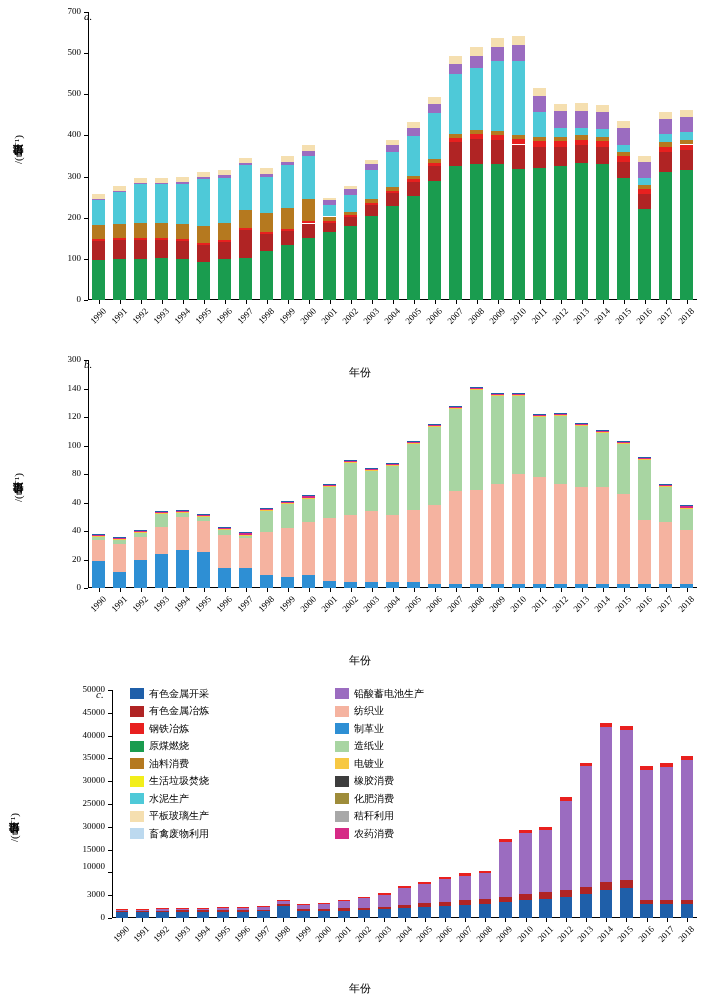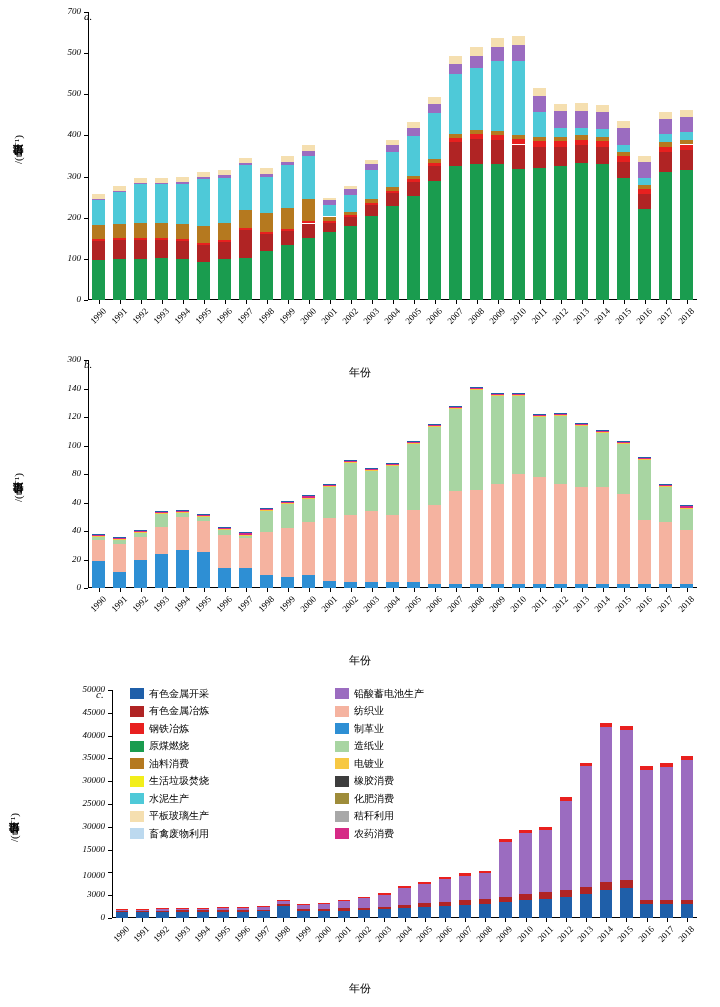--- a/index.html
+++ b/index.html
@@ -8,21 +8,21 @@
   .panel{position:relative;}
   .plot-wrap{position:relative;}
   .axis-label-y{
     position:absolute;writing-mode:vertical-rl;transform:rotate(180deg);
     font-size:11px;letter-spacing:0px;text-align:center;
   }
   .axis-label-x{position:absolute;font-size:11px;text-align:center;width:100%;}
   .panel-letter{position:absolute;font-size:11px;font-style:italic;font-family:"Liberation Serif",serif;}
   .frame{position:absolute;border-left:1px solid #000;border-bottom:1px solid #000;box-sizing:border-box;}
   .tick{position:absolute;background:#000;}
-  .ticklabel{position:absolute;font-size:9px;text-align:right;font-family:"Liberation Serif",serif;font-style:italic;}
+  .ticklabel{position:absolute;font-size:9px;text-align:right;font-family:"Liberation Serif",serif;}
   .xlab{
     position:absolute;font-size:9px;font-family:"Liberation Serif",serif;
     transform:rotate(-45deg);transform-origin:right top;white-space:nowrap;text-align:right;
   }
   .bar{position:absolute;bottom:0;}
   .seg{position:absolute;width:100%;left:0;}
   .legend{position:absolute;font-size:10px;}
   .legend-col{position:absolute;}
   .legend-item{display:flex;align-items:center;height:15px;margin-bottom:2.5px;}
   .swatch{width:14px;height:11px;margin-right:5px;flex:0 0 auto;}
@@ -697,21 +697,21 @@
   <div class="panel" id="panel-c" style="position:absolute;left:0;top:678px;width:720px;height:329px;">
     <div class="panel-letter" style="left:96px;top:10px;">c.</div>
     <div class="axis-label-y" style="left:6px;top:70px;height:160px;">铅排放量/(t·a⁻¹)</div>
     <div class="plot-wrap" id="plot-c" style="position:absolute;left:72px;top:12px;width:633px;height:228px;">
         <div class="frame" style="left: 40px; top: 0px; width: 585px; height: 228px;"></div>
         <div class="tick" style="left: 36px; top: 228px; width: 4px; height: 1px;"></div>
         <div class="ticklabel" style="left: -1px; width: 34px; top: 222px;">0</div>
         <div class="tick" style="left: 36px; top: 205.2px; width: 4px; height: 1px;"></div>
         <div class="ticklabel" style="left: -1px; width: 34px; top: 199.2px;">3000</div>
         <div class="tick" style="left: 36px; top: 182.4px; width: 4px; height: 1px;"></div>
-        <div class="ticklabel" style="left: -1px; width: 34px; top: 180px;">10000</div>
+        <div class="ticklabel" style="left: -1px; width: 34px; top: 171px;">10000</div>
         <div class="tick" style="left: 36px; top: 159.6px; width: 4px; height: 1px;"></div>
         <div class="ticklabel" style="left: -1px; width: 34px; top: 153.6px;">15000</div>
         <div class="tick" style="left: 36px; top: 136.8px; width: 4px; height: 1px;"></div>
         <div class="ticklabel" style="left: -1px; width: 34px; top: 130.8px;">30000</div>
         <div class="tick" style="left: 36px; top: 114px; width: 4px; height: 1px;"></div>
         <div class="ticklabel" style="left: -1px; width: 34px; top: 108px;">25000</div>
         <div class="tick" style="left: 36px; top: 91.2px; width: 4px; height: 1px;"></div>
         <div class="ticklabel" style="left: -1px; width: 34px; top: 85.2px;">30000</div>
         <div class="tick" style="left: 36px; top: 68.4px; width: 4px; height: 1px;"></div>
         <div class="ticklabel" style="left: -1px; width: 34px; top: 62.4px;">35000</div>

